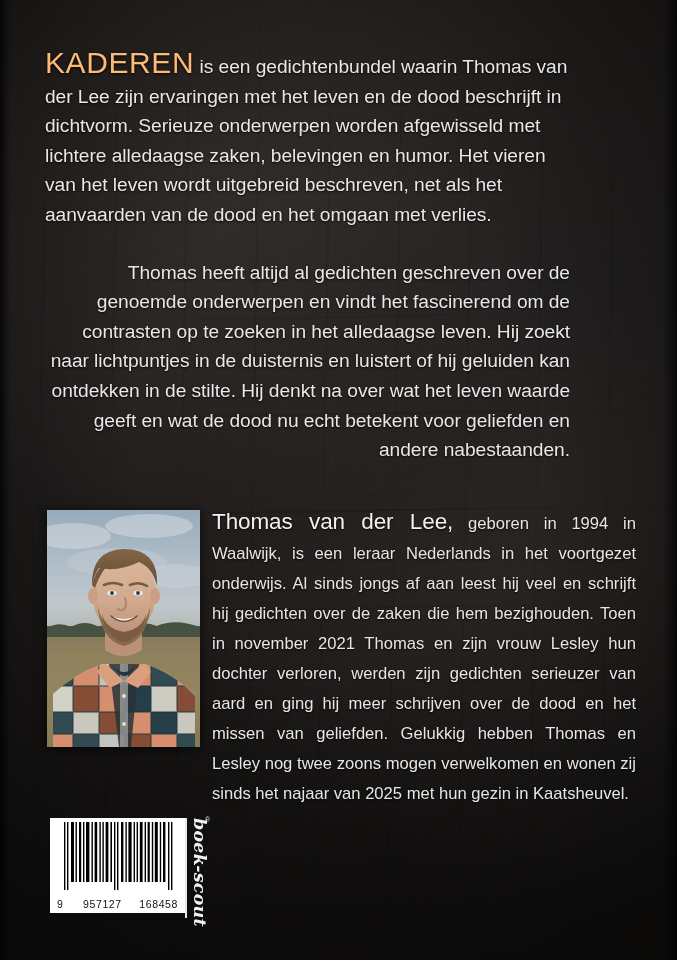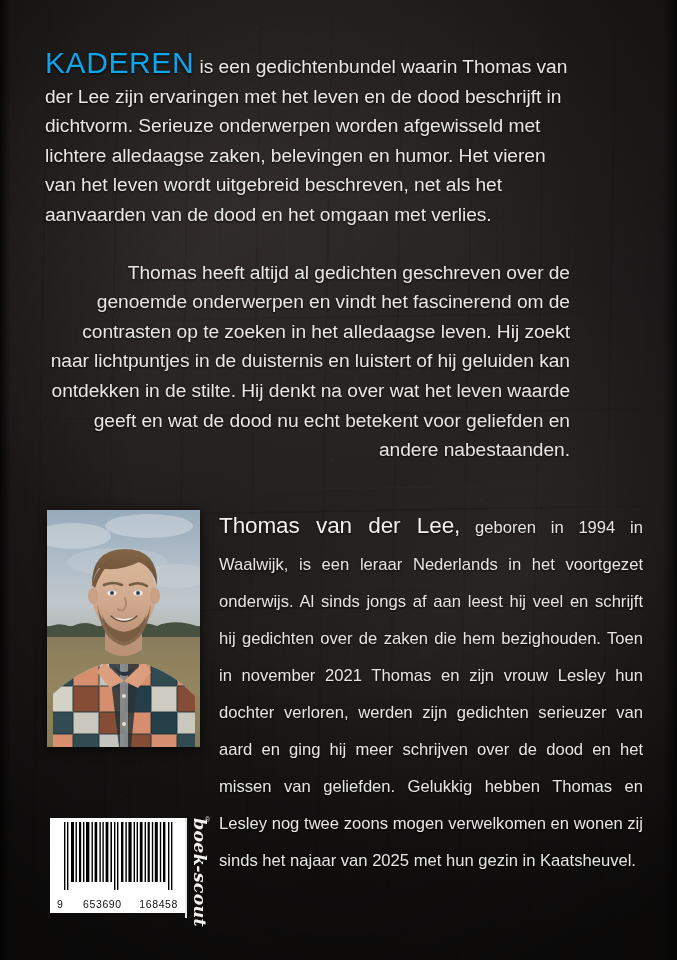--- a/index.html
+++ b/index.html
@@ -110,21 +110,21 @@
     margin: 0 0 28px 0;
     color: #e8e8e6;
     font-size: 19.2px;
     line-height: 29.6px;
     letter-spacing: -0.05px;
     text-shadow: 0 1px 2px rgba(0,0,0,.85);
     font-weight: 400;
   }
   .blurb:last-child { margin-bottom: 0; text-align: right; }
   .title-word {
-    color: #0ea5e9;
+    color: #fdba74;
     font-size: 30px;
     line-height: 29.6px;
     letter-spacing: 0.6px;
     font-weight: 400;
     text-shadow: 0 1px 3px rgba(0,0,0,.9);
     margin-top: 6px;
   }
 
   
   .author-photo {
@@ -133,26 +133,26 @@
     top: 510px;
     width: 153px;
     height: 237px;
     overflow: hidden;
     box-shadow: 0 2px 10px rgba(0,0,0,.7);
   }
   .photo-svg { display: block; width: 100%; height: 100%; }
 
   .author-bio {
     position: absolute;
-    left: 219px;
+    left: 212px;
     top: 507px;
     width: 424px;
     color: #e6e6e4;
     font-size: 16.6px;
-    line-height: 37px;
+    line-height: 30px;
     text-align: justify;
     text-shadow: 0 1px 2px rgba(0,0,0,.85);
   }
   .author-name {
     font-size: 22.5px;
     color: #f1f1ef;
     letter-spacing: -0.1px;
   }
 
   
@@ -403,21 +403,21 @@
           <rect x="95.8" y="0" width="1.4" height="60"></rect>
           <rect x="98.8" y="0" width="3" height="60"></rect>
           <rect x="103.8" y="0" width="1.4" height="60"></rect>
           <rect x="107" y="0" width="2.4" height="60"></rect>
           <rect x="112" y="0" width="1.4" height="68"></rect>
           <rect x="115" y="0" width="1.4" height="68"></rect>
         </g>
       </svg>
       <div class="barcode-digits">
         <span class="bc-d1">9</span>
-        <span>653690</span>
+        <span>957127</span>
         <span>168458</span>
       </div>
     </div>
 
     <div class="publisher">
       <div class="pub-rule"></div>
       <div class="pub-wordmark">boek-scout</div>
     </div>
     <div class="pub-reg">®</div>
 

